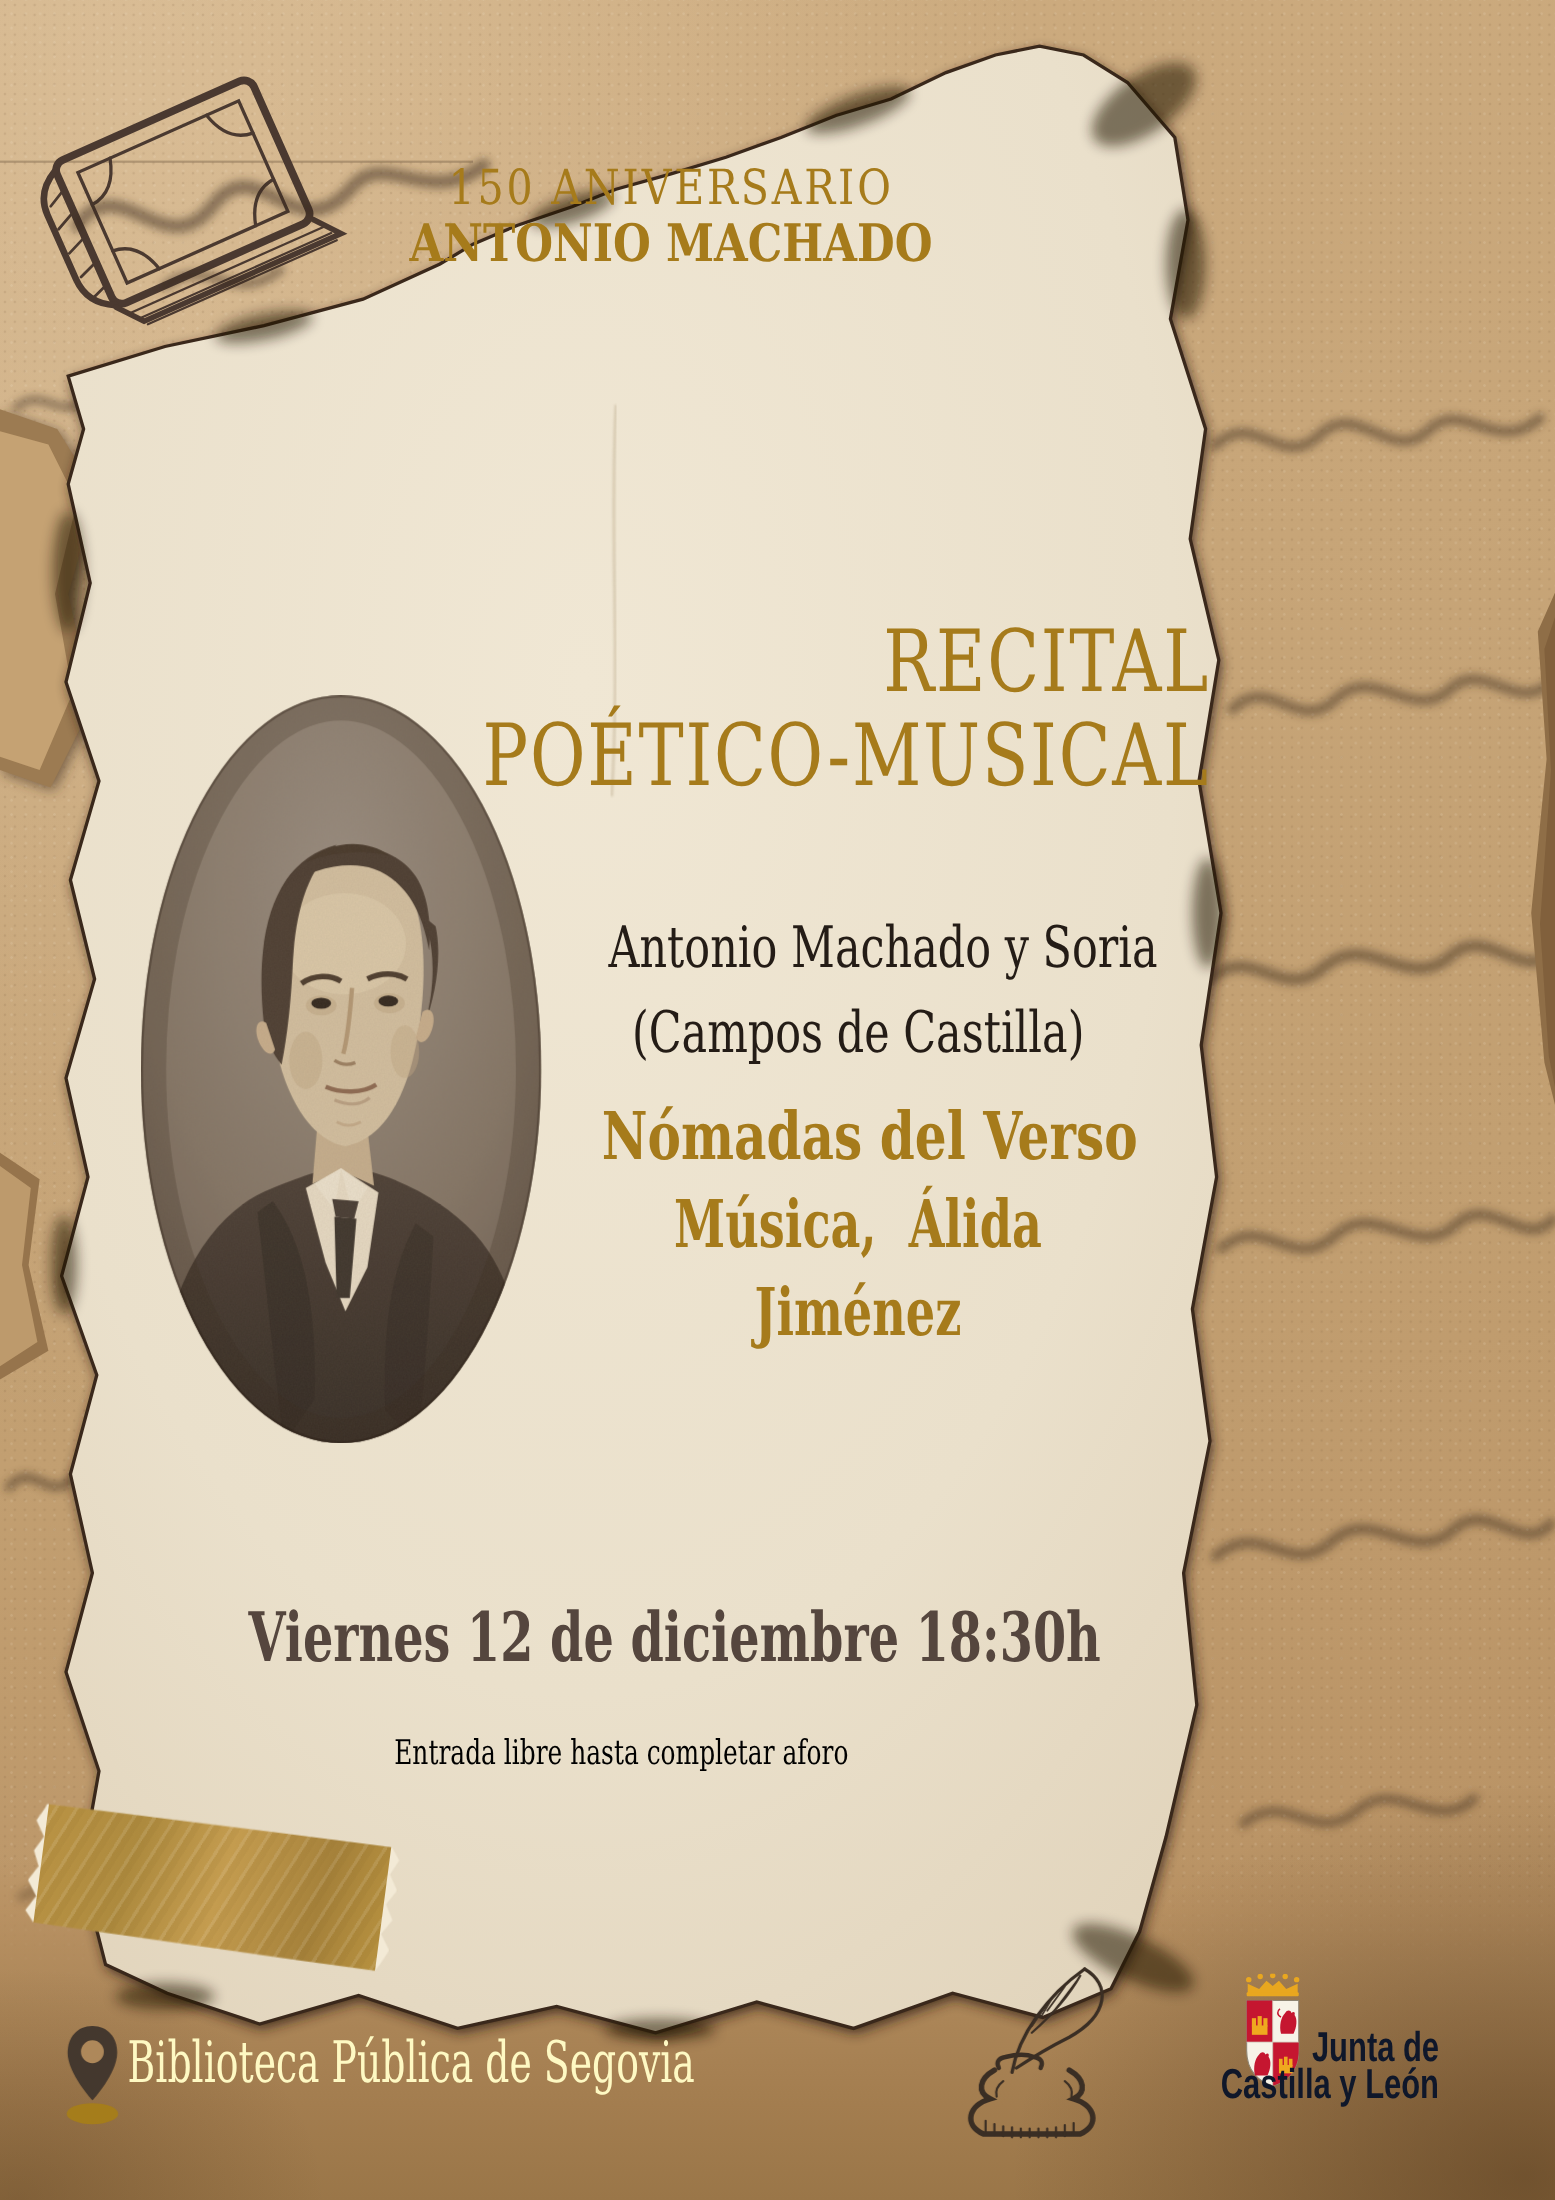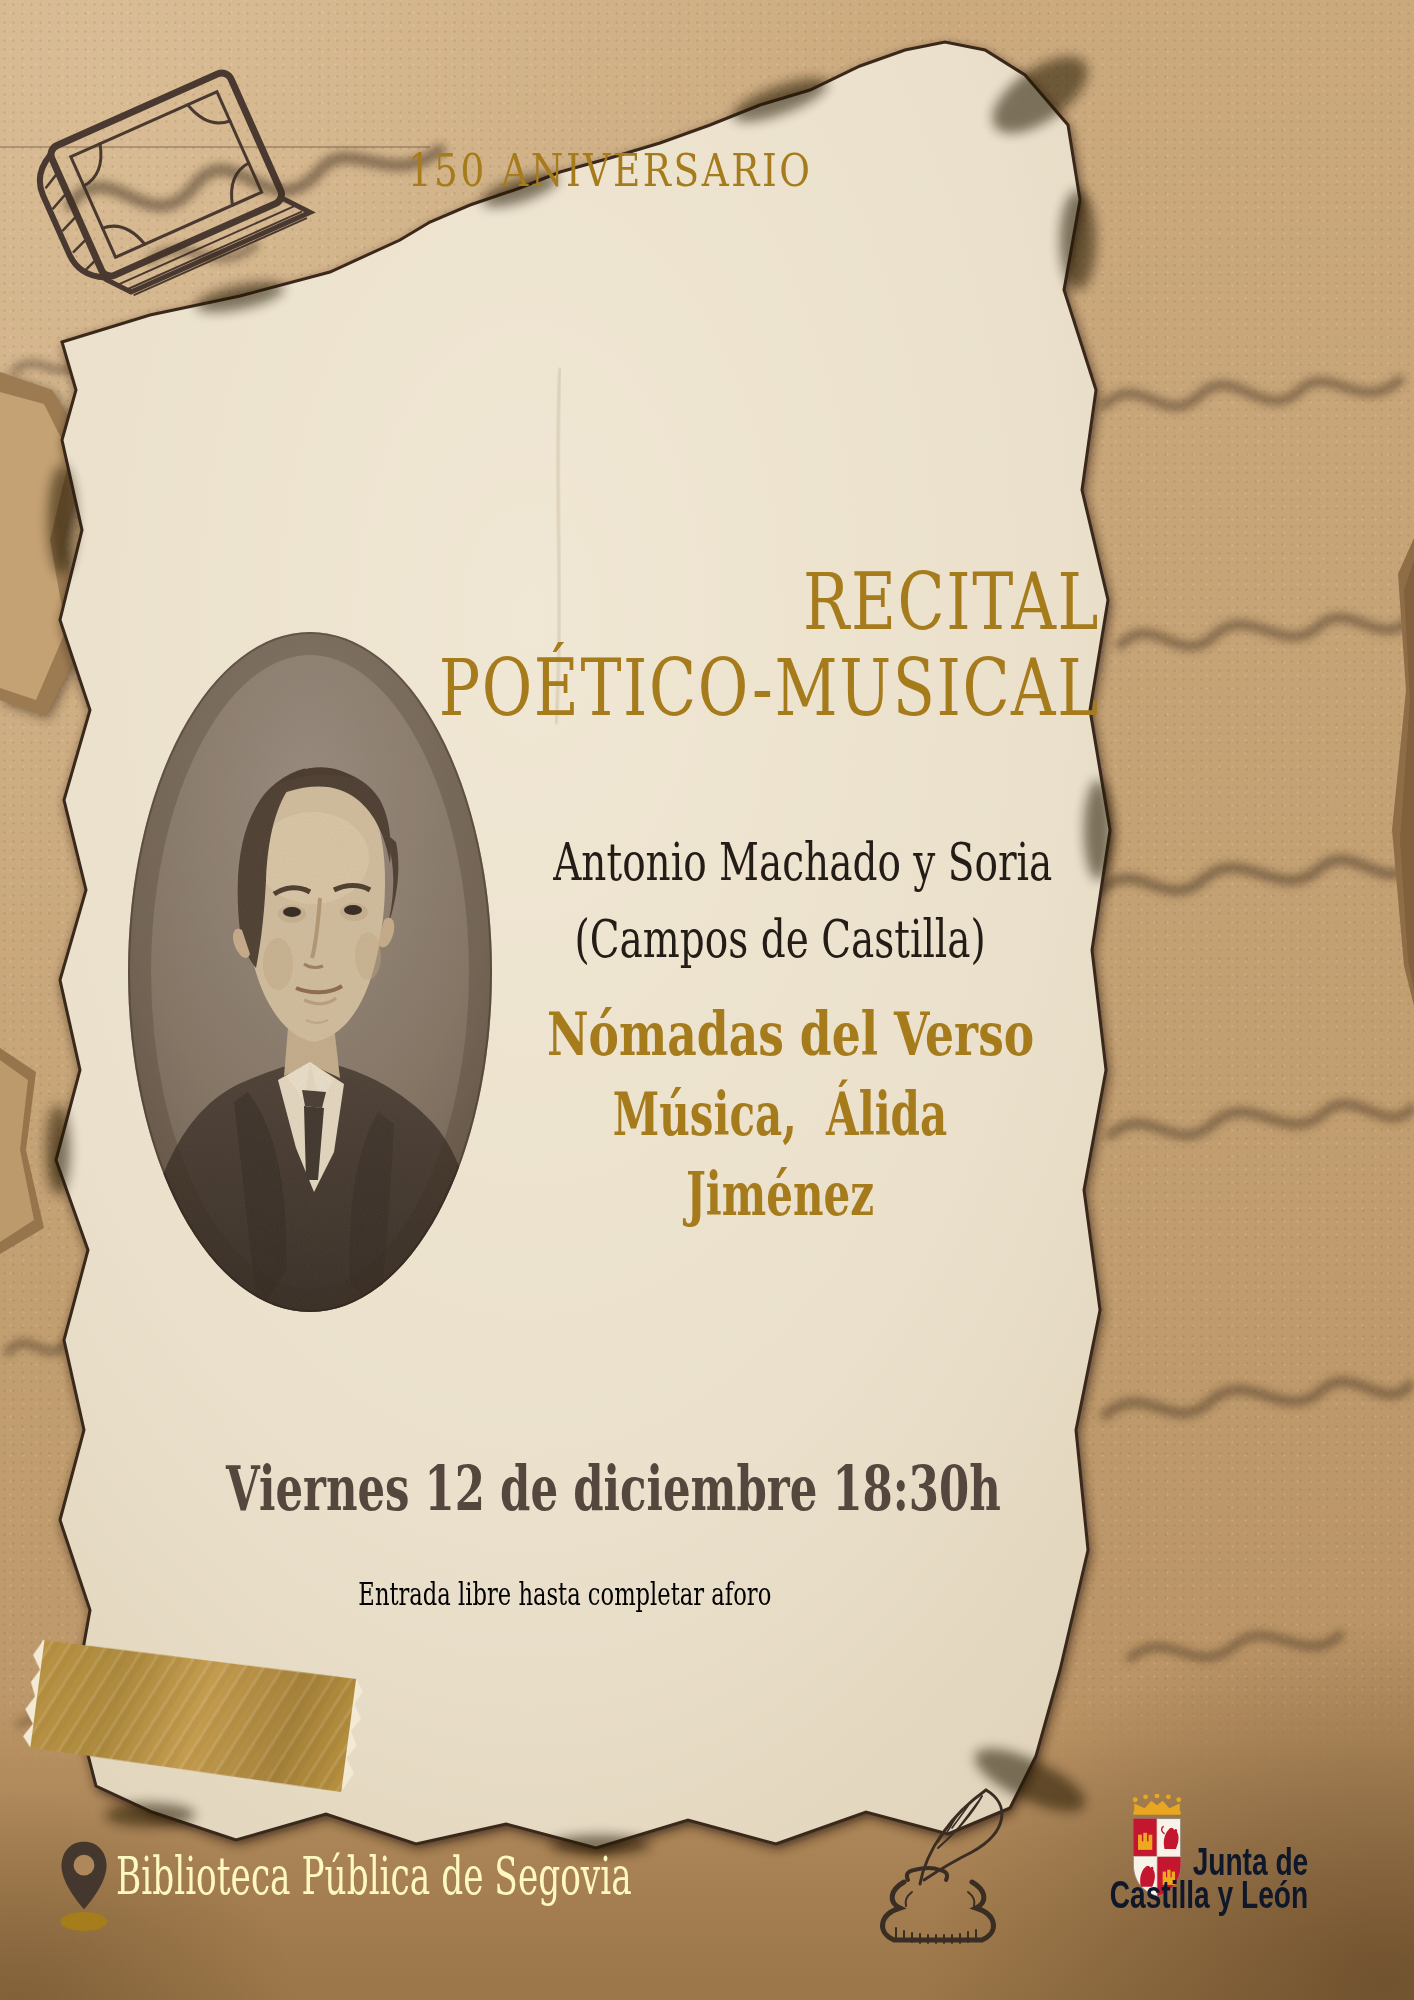--- a/index.html
+++ b/index.html
@@ -174,20 +174,21 @@
       <ellipse cx="1098" cy="830" rx="14" ry="50"></ellipse>
       <ellipse cx="1030" cy="1780" rx="60" ry="20" transform="rotate(25 1030 1780)"></ellipse>
       <ellipse cx="600" cy="1845" rx="50" ry="10"></ellipse>
       <ellipse cx="150" cy="1815" rx="45" ry="12"></ellipse>
     </g>
     <path d="M560 368 C554 480 564 600 556 724" stroke="#9A845F" stroke-width="2" opacity=".35" fill="none" filter="url(#blur1)"></path>
   </svg>
 
   <div class="abs anniv gold">
     <div class="l1"><span class="cx">150 ANIVERSARIO</span></div>
+    <div class="l2"><span class="cx">ANTONIO MACHADO</span></div>
   </div>
 
   <div class="abs title gold">
     <div><span class="cx">RECITAL</span></div>
     <div><span class="cx">POÉTICO-MUSICAL</span></div>
   </div>
 
   <svg class="abs z4" style="left:128px;top:632px" width="364" height="680" viewBox="0 0 364 680">
     <defs>
       <radialGradient id="pbg" cx="50%" cy="26%" r="90%">

